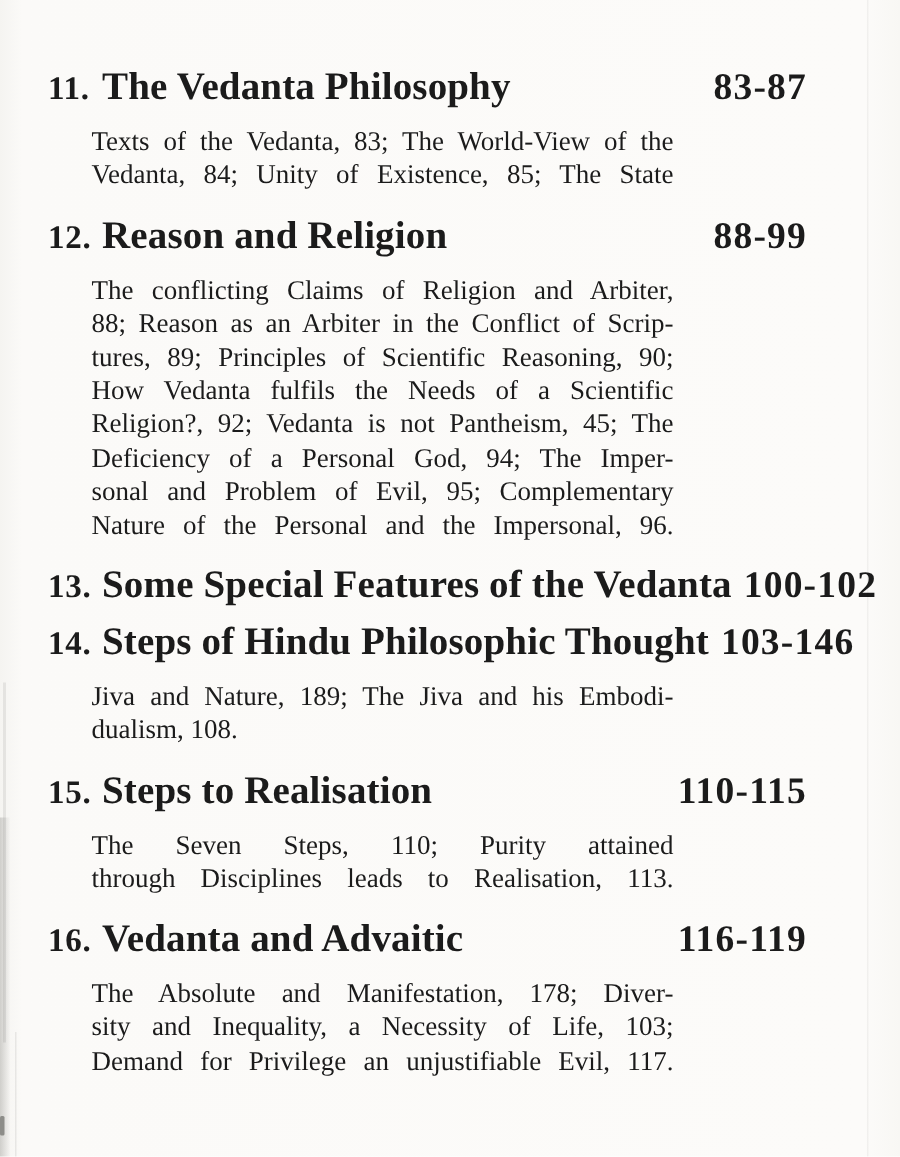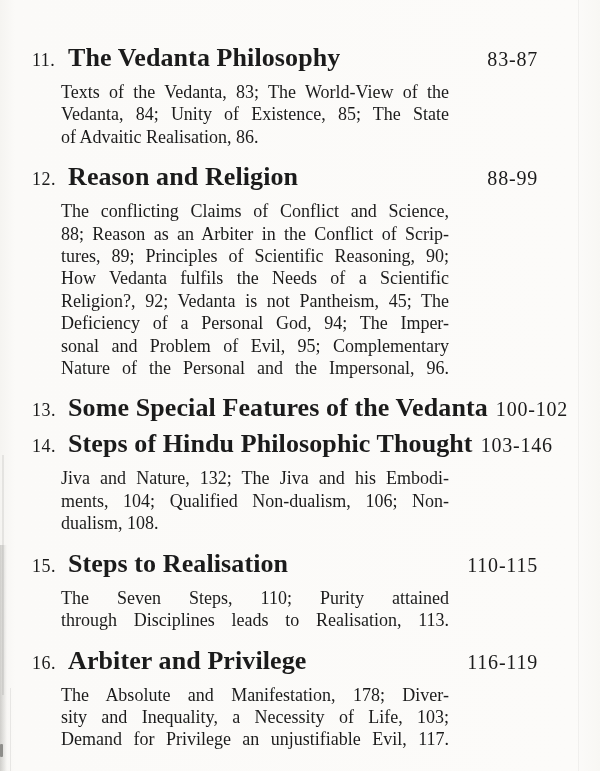--- a/index.html
+++ b/index.html
@@ -22,37 +22,37 @@
 
   
   .entry-head {
     display: flex;
     align-items: baseline;
     margin-bottom: 10px;
   }
   .num {
     flex: 0 0 36px;
     width: 36px;
-    font-weight: normal;
-    font-size: 18px;
+    font-weight: bold;
+    font-size: 22px;
     letter-spacing: 0.5px;
     white-space: nowrap;
   }
   .title {
     flex: 1 1 auto;
     font-size: 26px;
     font-weight: bold;
     line-height: 26px;
     letter-spacing: 0.1px;
     white-space: nowrap;
   }
   .pages {
     flex: 0 0 auto;
-    font-weight: normal;
-    font-size: 20px;
+    font-weight: bold;
+    font-size: 25px;
     letter-spacing: 0.8px;
     white-space: nowrap;
     padding-left: 8px;
   }
   .entry-desc {
     margin: 0 0 16px 29px;
     width: 388px;
     font-size: 18px;
     line-height: 22.4px;
   }
@@ -90,32 +90,31 @@
   <section class="toc" id="toc">
   <article class="entry">
     <header class="entry-head">
       <span class="num">11.</span>
       <h2 class="title">The Vedanta Philosophy</h2>
       <span class="pages">83-87</span>
     </header>
     <div class="entry-desc">
           <div class="line just">Texts of the Vedanta, 83; The World-View of the</div>
           <div class="line just">Vedanta, 84; Unity of Existence, 85; The State</div>
-          <div class="line">of Advaitic Realisation, 86.</div>
         </div>
   </article>
 
   <article class="entry">
     <header class="entry-head">
       <span class="num">12.</span>
       <h2 class="title">Reason and Religion</h2>
       <span class="pages">88-99</span>
     </header>
     <div class="entry-desc">
-          <div class="line just">The conflicting Claims of Conflict and Science,</div>
+          <div class="line just">The conflicting Claims of Religion and Arbiter,</div>
           <div class="line just">88; Reason as an Arbiter in the Conflict of Scrip-</div>
           <div class="line just">tures, 89; Principles of Scientific Reasoning, 90;</div>
           <div class="line just">How Vedanta fulfils the Needs of a Scientific</div>
           <div class="line just">Religion?, 92; Vedanta is not Pantheism, 45; The</div>
           <div class="line just">Deficiency of a Personal God, 94; The Imper-</div>
           <div class="line just">sonal and Problem of Evil, 95; Complementary</div>
           <div class="line just">Nature of the Personal and the Impersonal, 96.</div>
         </div>
   </article>
 
@@ -128,42 +127,41 @@
 
   </article>
 
   <article class="entry">
     <header class="entry-head">
       <span class="num">14.</span>
       <h2 class="title">Steps of Hindu Philosophic Thought</h2>
       <span class="pages">103-146</span>
     </header>
     <div class="entry-desc">
-          <div class="line just">Jiva and Nature, 132; The Jiva and his Embodi-</div>
-          <div class="line just">ments, 104; Qualified Non-dualism, 106; Non-</div>
+          <div class="line just">Jiva and Nature, 189; The Jiva and his Embodi-</div>
           <div class="line">dualism, 108.</div>
         </div>
   </article>
 
   <article class="entry">
     <header class="entry-head">
       <span class="num">15.</span>
       <h2 class="title">Steps to Realisation</h2>
       <span class="pages">110-115</span>
     </header>
     <div class="entry-desc">
           <div class="line just">The Seven Steps, 110; Purity attained</div>
           <div class="line just">through Disciplines leads to Realisation, 113.</div>
         </div>
   </article>
 
   <article class="entry">
     <header class="entry-head">
       <span class="num">16.</span>
-      <h2 class="title">Arbiter and Privilege</h2>
+      <h2 class="title">Vedanta and Advaitic</h2>
       <span class="pages">116-119</span>
     </header>
     <div class="entry-desc">
           <div class="line just">The Absolute and Manifestation, 178; Diver-</div>
           <div class="line just">sity and Inequality, a Necessity of Life, 103;</div>
           <div class="line just">Demand for Privilege an unjustifiable Evil, 117.</div>
         </div>
   </article>
 </section>
 

